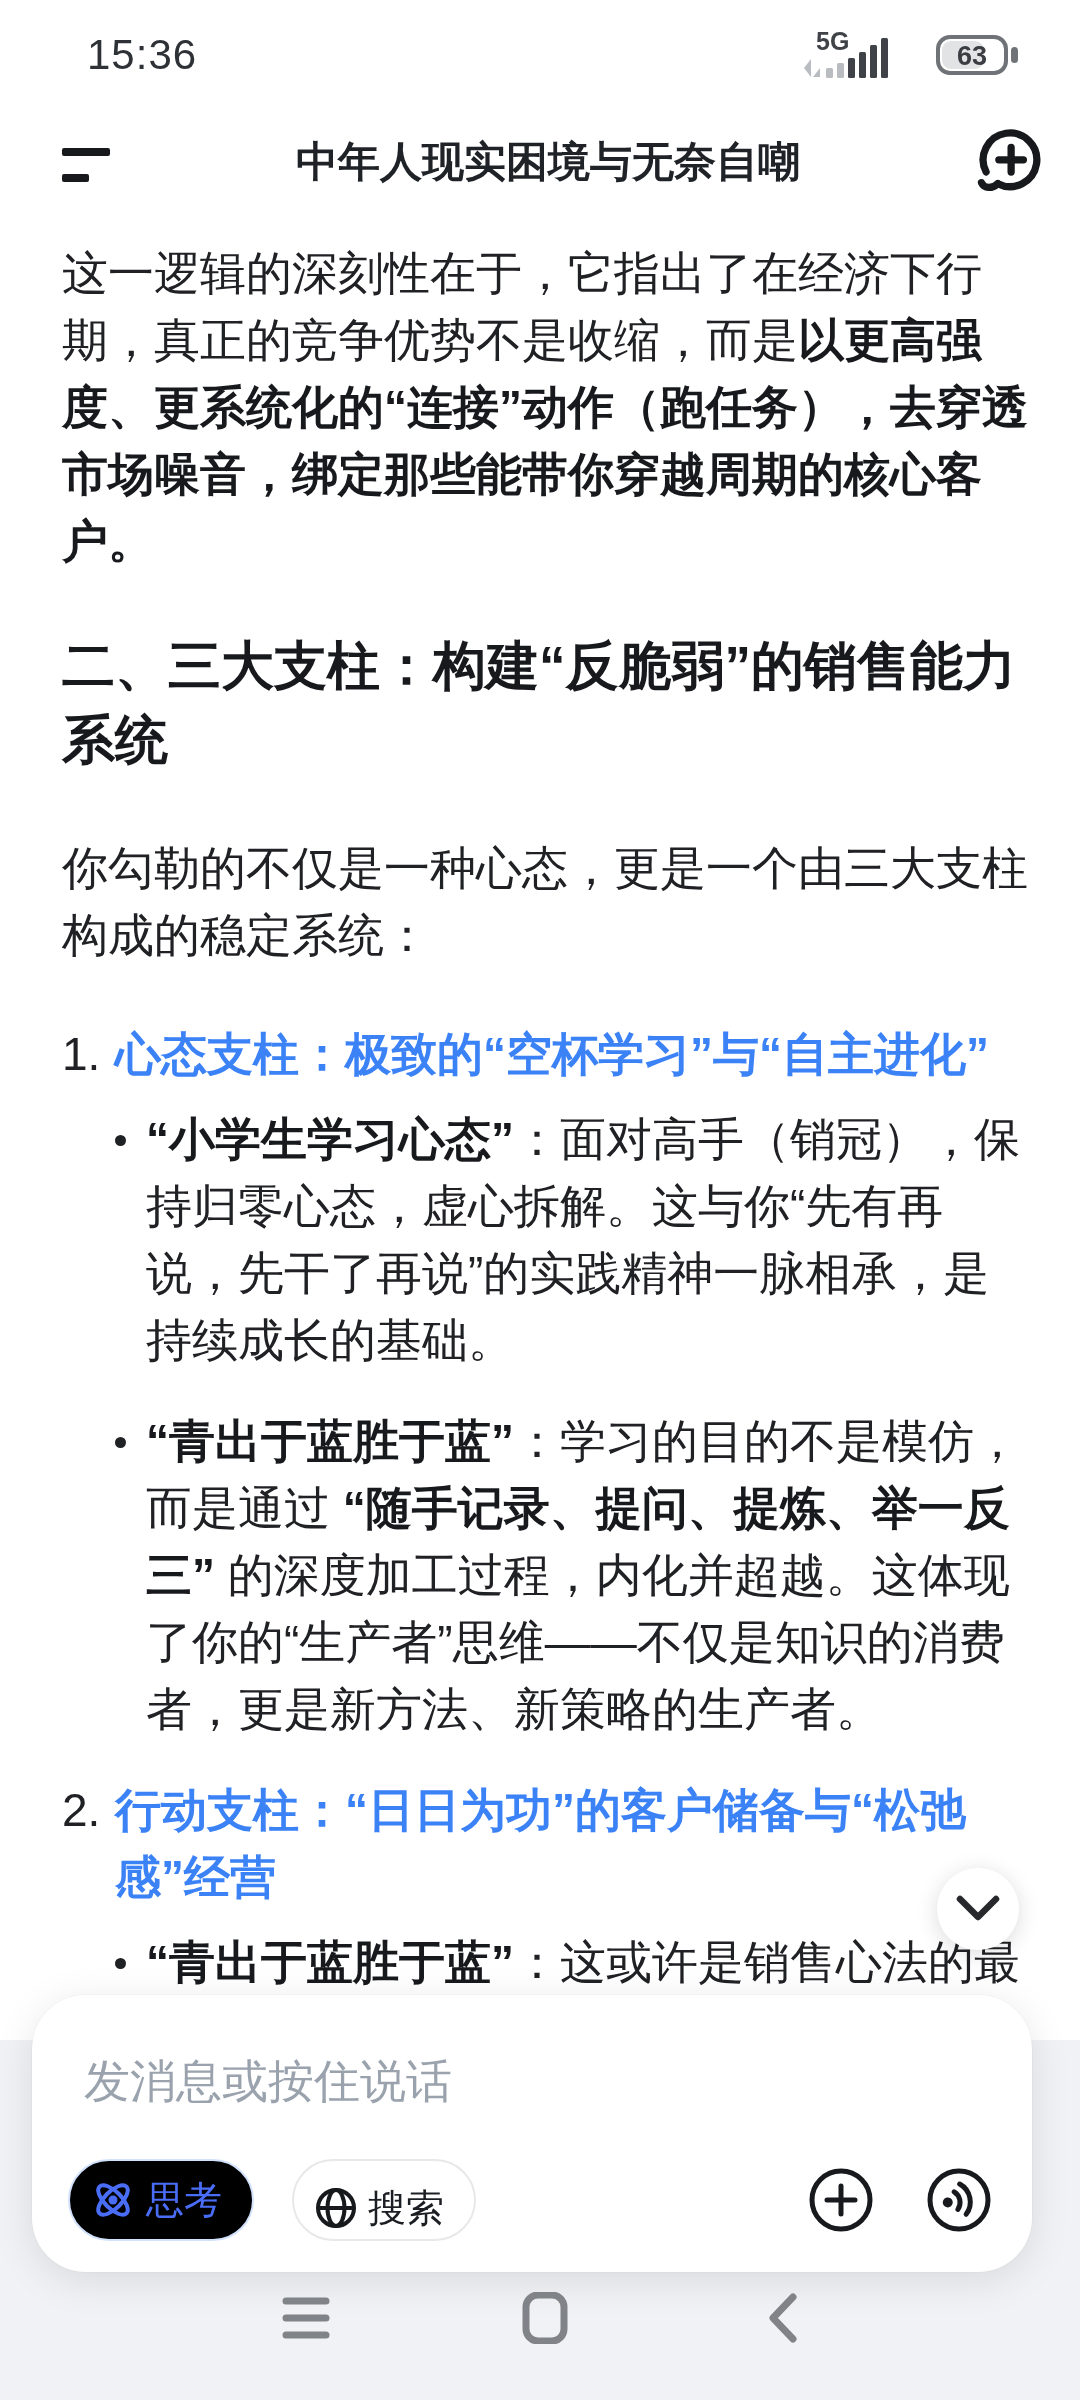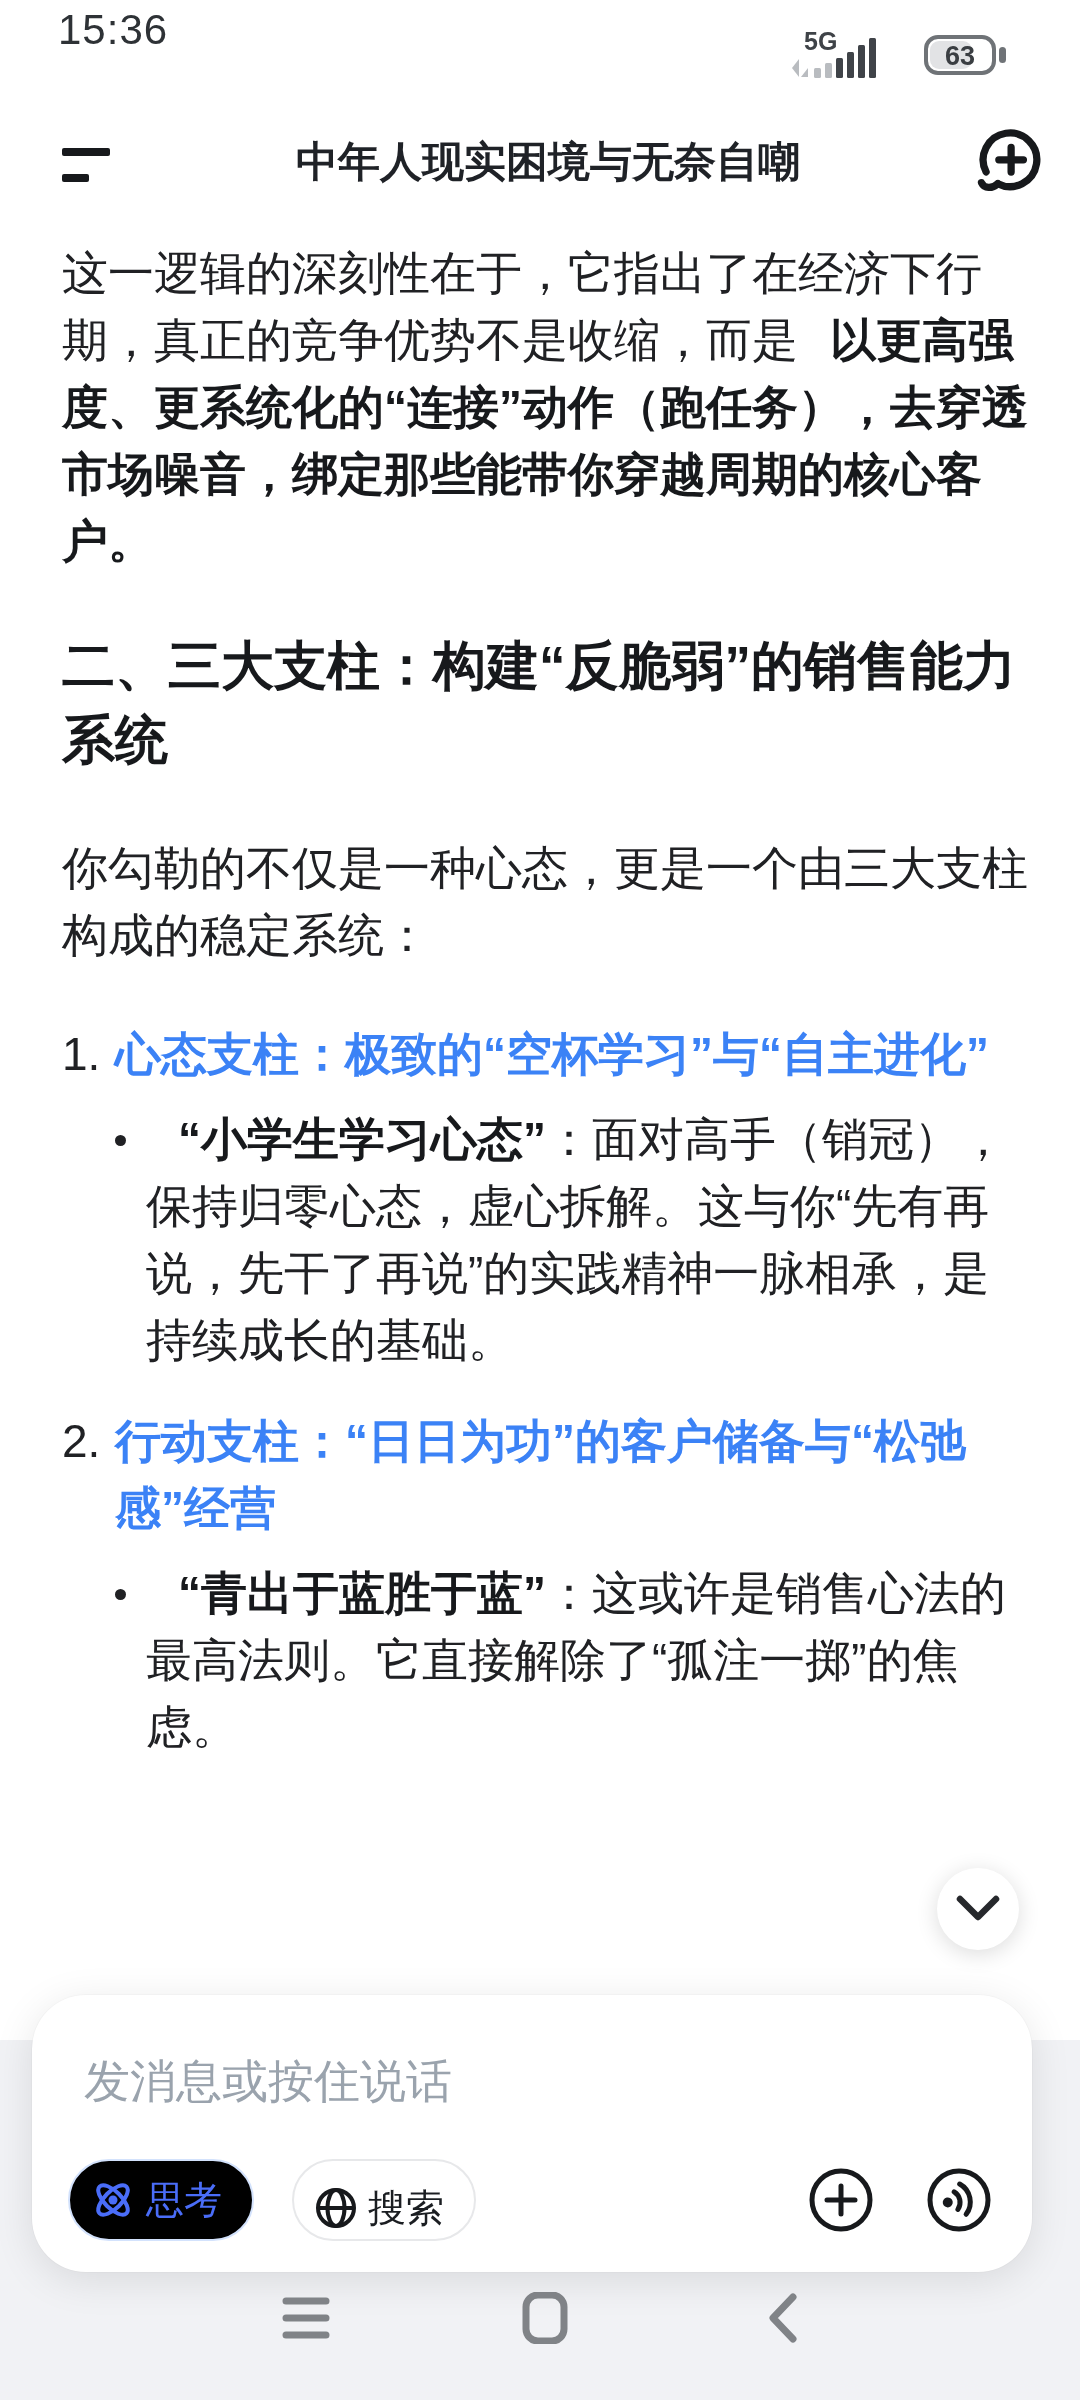--- a/index.html
+++ b/index.html
@@ -4,23 +4,23 @@
 <style>
   html,body{margin:0;padding:0;}
   body{
     width:1080px;height:2400px;position:relative;overflow:hidden;
     background:#ffffff;
     font-family:"Liberation Sans","DejaVu Sans",sans-serif;
     -webkit-font-smoothing:antialiased;
   }
   
   .statusbar{
-    position:absolute;top:0;left:0;right:12px;height:104px;
-    display:flex;justify-content:space-between;
-    padding:6px 58px 0 58px;box-sizing:border-box;
+    position:absolute;top:0;left:0;right:0;height:104px;
+    display:flex;align-items:center;justify-content:space-between;
+    padding:6px 58px 0 87px;box-sizing:border-box;
   }
   .time{font-size:42px;font-weight:500;color:#2e3236;letter-spacing:1px;}
   .sb-right{display:flex;align-items:center;gap:32px;}
   
   .header{position:absolute;top:112px;left:16px;right:0;height:100px;}
   .menu-btn{position:absolute;left:46px;top:18px;width:60px;height:60px;cursor:pointer;}
   .menu-btn .l1{position:absolute;left:0;top:18px;width:48px;height:8px;background:#17191c;border-radius:2px;}
   .menu-btn .l2{position:absolute;left:0;top:44px;width:27px;height:8px;background:#17191c;border-radius:2px;}
   .title{
     position:absolute;left:120px;right:120px;top:0;height:100px;
@@ -28,21 +28,21 @@
     font-size:42px;font-weight:600;color:#1f2227;white-space:nowrap;
   }
   .newchat-btn{position:absolute;right:32px;top:10px;width:76px;height:80px;cursor:pointer;}
   
   .content{
     position:absolute;top:214px;left:0;right:0;bottom:0;
     padding:26px 46px 0 62px;box-sizing:border-box;
     font-size:46px;line-height:67px;color:#202124;
     overflow:hidden;word-break:break-all;overflow-wrap:anywhere;
   }
-  .content b{font-weight:700;color:#17191c;margin-left:32px;}
+  .content b{font-weight:700;color:#17191c;}
   .p1{margin:0;}
   .h2{font-size:53px;line-height:74px;font-weight:700;color:#17191c;margin:54px 0 58px 0;}
   .p2{margin:0 0 52px 0;}
   .num-item{display:flex;margin:0 0 18px 0;}
   .num-item .num{flex:none;width:53px;font-weight:400;}
   .num-item .ntitle{font-weight:700;color:#3b82f6;}
   .bullet{display:flex;margin:0 0 34px 0;}
   .bullet .marker{flex:none;width:31px;padding-left:53px;}
   .bullet .marker i{display:block;width:11px;height:11px;border-radius:50%;background:#202124;margin-top:29px;}
   .bullet .btext{flex:1;}
@@ -137,20 +137,26 @@
     <span class="ntitle">心态支柱：极致的“空杯学习”与“自主进化”</span>
   </div>
 
   <div class="bullet">
     <span class="marker">
         <i></i>
       </span>
     <span class="btext"><b>“小学生学习心态”</b><span>：面对高手（销冠），保持归零心态，虚心拆解。这与你“先有再说，先干了再说”的实践精神一脉相承，是持续成长的基础。</span></span>
   </div>
 
+  <div class="bullet">
+    <span class="marker">
+        <i></i>
+      </span>
+    <span class="btext"><b>“青出于蓝胜于蓝”</b><span>：学习的目的不是模仿，而是通过 </span><b>“随手记录、提问、提炼、举一反三”</b><span> 的深度加工过程，内化并超越。这体现了你的“生产者”思维——不仅是知识的消费者，更是新方法、新策略的生产者。</span></span>
+  </div>
 
   <div class="num-item">
     <span class="num">2.</span>
     <span class="ntitle">行动支柱：“日日为功”的客户储备与“松弛感”经营</span>
   </div>
 
   <div class="bullet">
     <span class="marker">
         <i></i>
       </span>

